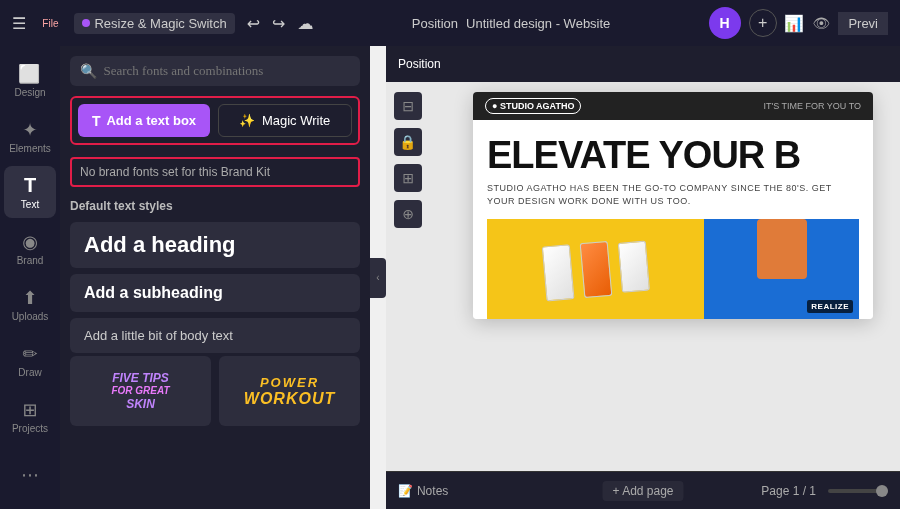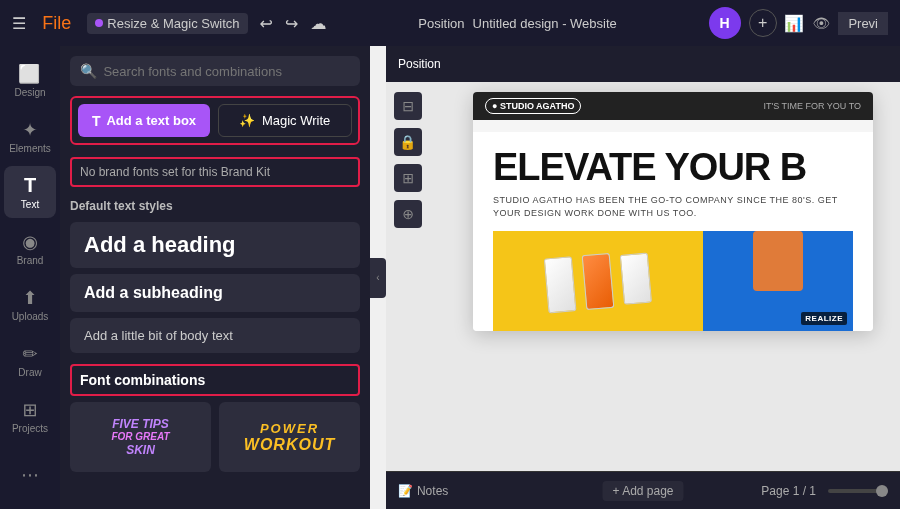--- a/index.html
+++ b/index.html
@@ -10,21 +10,21 @@
       height: 46px;
       background: #1a1a2e;
       display: flex;
       align-items: center;
       padding: 0 12px;
       gap: 8px;
       position: relative;
     }
     .topbar-left { display: flex; align-items: center; gap: 8px; }
     .hamburger-icon { color: #ccc; font-size: 16px; cursor: pointer; }
-    .file-btn { color: #f97316; font-size: 18px; cursor: pointer; padding: 4px 8px; border-radius: 4px; }
+    .file-btn { color: #fca5a5; font-size: 10px; cursor: pointer; padding: 4px 8px; border-radius: 4px; }
     .breadcrumb-item {
       display: flex; align-items: center; gap: 4px;
       color: #ccc; font-size: 13px;
       background: rgba(255,255,255,0.1);
       padding: 3px 8px; border-radius: 4px; cursor: pointer;
     }
     .breadcrumb-item .dot { width: 8px; height: 8px; background: #a855f7; border-radius: 50%; display: inline-block; }
     .topbar-center {
       flex: 1;
       display: flex;
@@ -100,21 +100,21 @@
       overflow: hidden;
     }
     .search-bar {
       margin: 10px;
       display: flex; align-items: center;
       background: #2d2d3d; border-radius: 6px;
       padding: 7px 10px; gap: 6px;
     }
     .search-bar input {
       background: none; border: none; outline: none;
-      color: #7dd3fc; font-size: 13px; flex: 1;
+      color: #7dd3fc; font-size: 13px; flex: 1; font-family: Liberation Serif, serif;
     }
     .search-icon { color: #888; font-size: 14px; }
 
     .action-buttons {
       display: flex; gap: 8px; margin: 0 10px 8px;
       border: 2px solid #e11d48; border-radius: 6px; padding: 6px;
     }
     .add-text-btn {
       flex: 1; background: #a855f7; color: white;
       border: none; border-radius: 6px; padding: 8px 12px;
@@ -228,21 +228,21 @@
       display: flex; align-items: center; gap: 8px;
     }
     .studio-badge {
       background: #222; border: 1px solid #fff;
       color: #fff; font-size: 9px; font-weight: 700;
       padding: 2px 6px; border-radius: 20px;
     }
     .canvas-tagline { color: #aaa; font-size: 9px; margin-left: auto; }
 
     .canvas-hero {
-      background: white; padding: 16px 20px 0; margin-top: 12px;
+      background: white; padding: 16px 14px 0;
     }
     .hero-title {
       font-size: 38px; font-weight: 900;
       color: #111; line-height: 1; letter-spacing: -1px;
       margin-bottom: 8px;
     }
     .hero-subtitle {
       font-size: 9px; color: #444;
       line-height: 1.4; margin-bottom: 12px;
       text-transform: uppercase; letter-spacing: 0.5px;
@@ -406,21 +406,20 @@
     <div class="text-style-item heading">
       <span>Add a heading</span>
     </div>
     <div class="text-style-item subheading">
       <span>Add a subheading</span>
     </div>
     <div class="text-style-item body">
       <span>Add a little bit of body text</span>
     </div>
 
-    <div class="font-combinations-header">Font combinations</div>
 
     <div class="font-combo-grid">
       <div class="font-combo-card">
         <div class="combo-text-1">
           <span style="font-size:12px;font-weight:900;font-style:italic;color:#c084fc;">FIVE TIPS</span>
           <span style="font-size:10px;font-weight:700;font-style:italic;color:#e879f9;">FOR GREAT</span>
           <span style="font-size:12px;font-weight:900;font-style:italic;color:#c084fc;">SKIN</span>
         </div>
       </div>
       <div class="font-combo-card">

